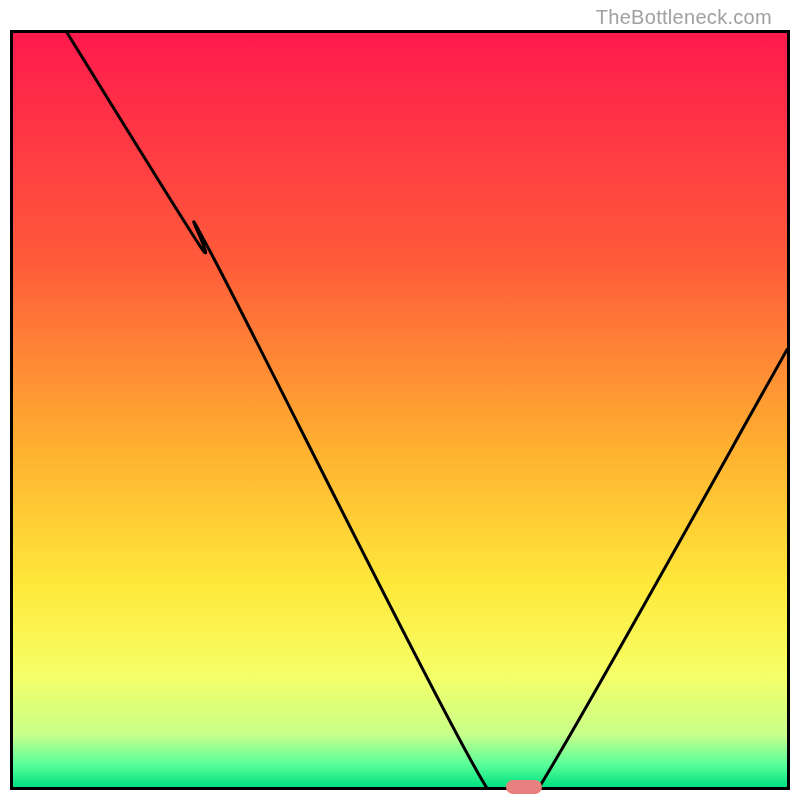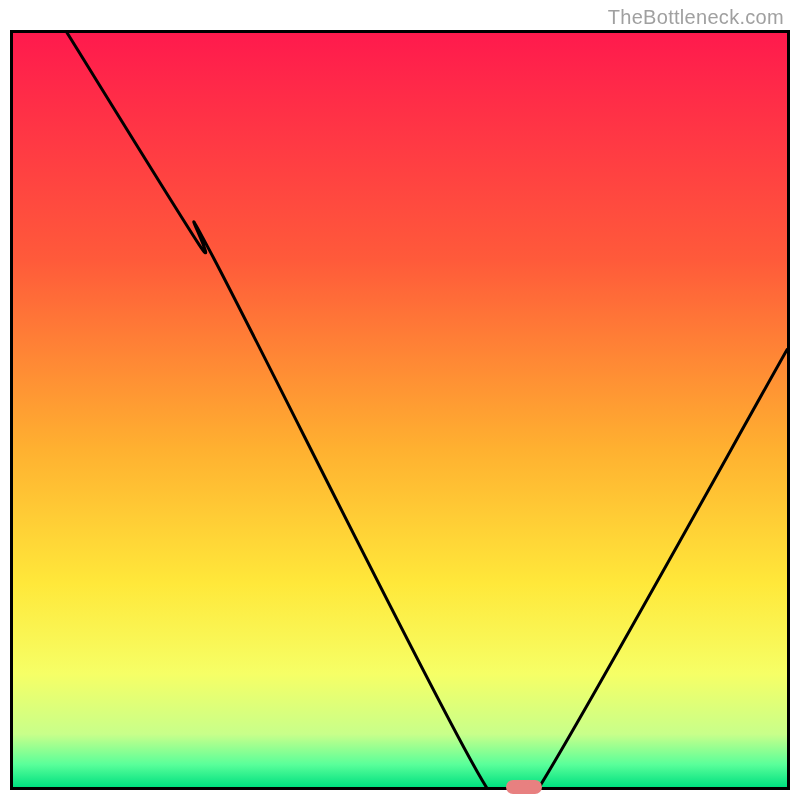--- a/index.html
+++ b/index.html
@@ -9,21 +9,21 @@
     font-family: Arial, sans-serif;
   }
   .container {
     width: 800px;
     height: 800px;
     position: relative;
   }
   .attribution {
     position: absolute;
     top: 6px;
-    right: 16px;
+    right: 28px;
     font-size: 20px;
     color: #a0a0a0;
     font-weight: normal;
     letter-spacing: 0.3px;
   }
   .chart-area {
     position: absolute;
     top: 30px;
     left: 10px;
     width: 780px;

